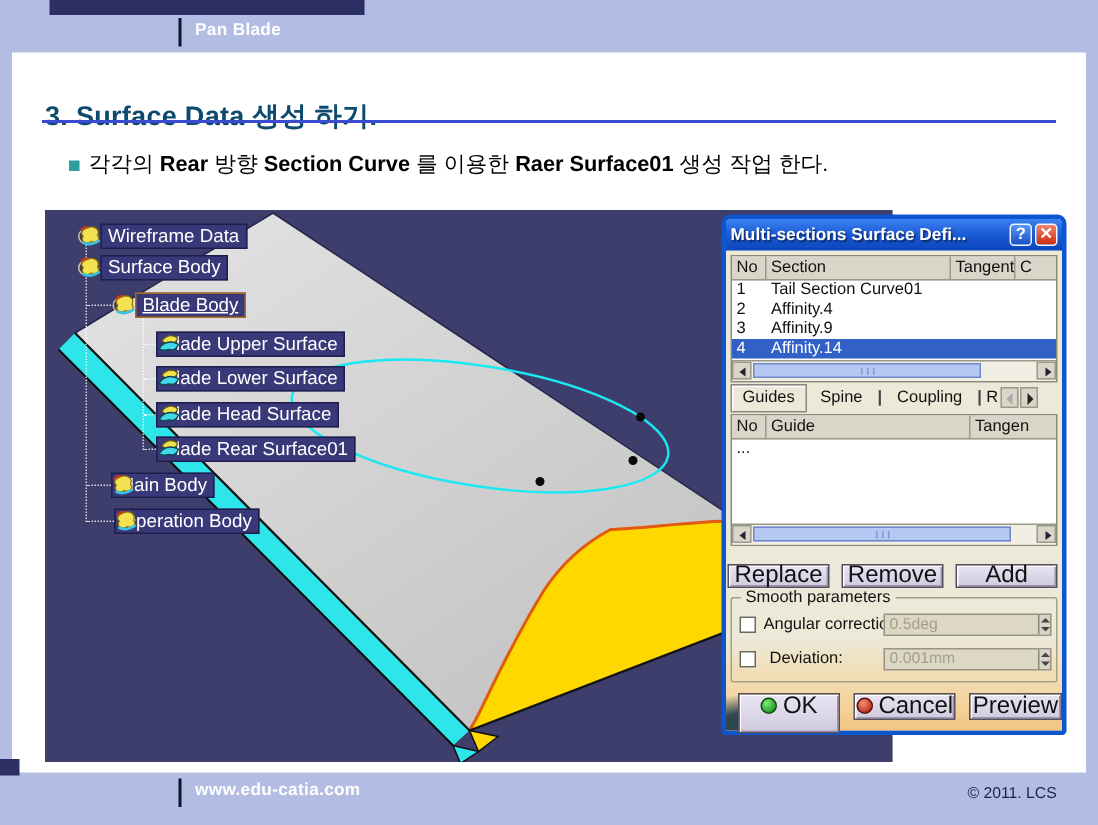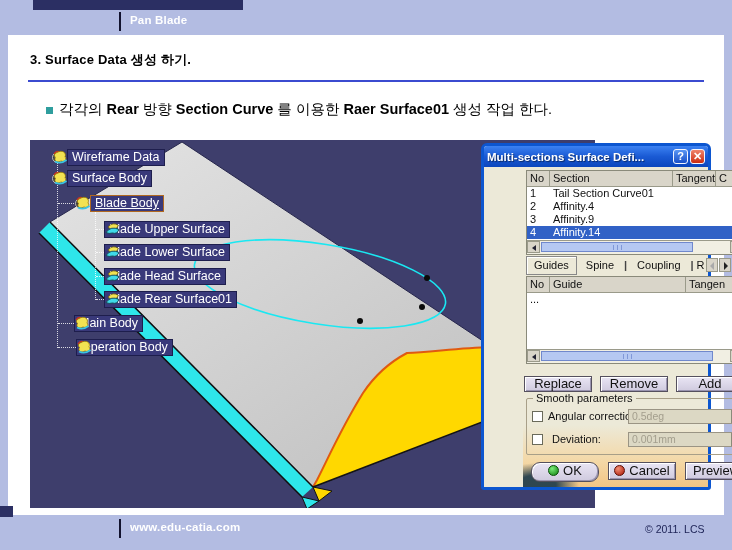--- a/index.html
+++ b/index.html
@@ -23,21 +23,21 @@
       radial-gradient(circle at 600px 15px,#a3ace9 0 7px, transparent 8px),
       radial-gradient(circle at 690px 9px, #8removed0,transparent 0),
       radial-gradient(circle at 688px 12px,#8e99e0 0 6px, transparent 7px),
       repeating-linear-gradient(90deg, rgba(28,36,108,.16) 0 2px, transparent 2px 6px),
       linear-gradient(90deg,#6570c4 0%,#7e89d6 40%,#8d98e2 72%,#98a2e8 100%);}
   .bar-sep{position:absolute;top:4px;width:2px;height:19px;background:#12122e;}
   .bar-label{position:absolute;top:6px;color:#ffffff;font-size:11.5px;font-weight:bold;letter-spacing:.2px;}
   .navy-accent{position:absolute;background:#2b2f63;}
 
   
-  .page-title{position:absolute;left:30px;top:51px;font-size:13px;font-weight:bold;color:#000000;letter-spacing:.2px;}
+  .page-title{position:absolute;left:30px;top:65px;font-size:18px;font-weight:bold;color:#0c4a6e;letter-spacing:.2px;}
   .title-rule{position:absolute;left:28px;top:80px;width:676px;height:2px;background:#3b4bd0;}
   .bullet-sq{position:absolute;left:46px;top:107px;width:7px;height:7px;background:#2f9e9e;}
   .bullet-line{position:absolute;left:59px;top:100px;font-size:14.5px;color:#000000;white-space:nowrap;}
   .bullet-line b{font-weight:bold;}
 
   
   .viewport{position:absolute;left:30px;top:140px;width:565px;height:368px;background:#3e3e6c;overflow:hidden;}
   .viewport svg{position:absolute;left:0;top:0;}
 
   
@@ -55,21 +55,21 @@
   
   .dlg{position:absolute;left:481px;top:143px;width:230px;height:347px;box-sizing:border-box;
        border:3px solid #0c56d0;border-radius:6px 6px 3px 3px;background:#ece9d8;z-index:20;}
   .dlg-title{height:21px;display:flex;align-items:center;padding:0 3px;border-radius:3px 3px 0 0;
        background:linear-gradient(180deg,#3c82f2 0%,#1a5ad4 50%,#0b46bd 100%);}
   .dlg-title-text{flex:1;color:#fff;font-size:11.5px;font-weight:bold;white-space:nowrap;overflow:hidden;text-shadow:1px 1px 1px rgba(0,0,0,.5);}
   .tbtn{width:15px;height:15px;margin-left:2px;border:1px solid #f4f6ff;border-radius:3px;color:#fff;
         font-size:11px;line-height:13px;text-align:center;font-weight:bold;box-sizing:border-box;}
   .tbtn.help{background:linear-gradient(180deg,#5a96f4,#1a50c8);}
   .tbtn.close{background:linear-gradient(180deg,#f0846c,#cc2c10);}
-  .dlg-body{position:relative;height:320px;font-size:11px;color:#111;margin-left:39px;}
+  .dlg-body{position:relative;height:320px;font-size:11px;color:#111;}
   .dlg-deco{position:absolute;left:0;right:0;bottom:0;height:62px;pointer-events:none;z-index:1;
      background:
        radial-gradient(ellipse 42px 22px at 14px 60px, rgba(36,64,78,.95) 0 45%, rgba(36,64,78,0) 100%),
        linear-gradient(180deg, rgba(236,233,216,0) 0%, rgba(248,206,138,.65) 60%, rgba(244,188,112,.8) 100%);}
 
   .panel{position:absolute;left:3px;width:218px;background:#fff;border:1px solid #8a8a7a;box-sizing:border-box;z-index:2;}
   .phead{display:flex;height:15px;background:#d9d5c9;border-bottom:1px solid #9a9a8a;align-items:center;}
   .phead .c{border-right:1px solid #9a9a8a;padding-left:3px;box-sizing:border-box;height:15px;line-height:14px;overflow:hidden;white-space:nowrap;}
   .prow{display:flex;height:13px;line-height:13px;white-space:nowrap;}
   .prow .c{padding-left:3px;box-sizing:border-box;overflow:hidden;}
@@ -88,21 +88,21 @@
   .tab{padding:2px 7px 3px 7px;}
   .tab.active{background:#ece9d8;border:1px solid #888;box-shadow:inset 1px 1px 0 #fff;font-weight:normal;margin-right:2px;}
   .tabsep{color:#444;padding:0 3px;font-weight:bold;}
   .tabscroll{width:12px;height:14px;background:#d9d5c9;border:1px solid #9a9a8a;box-sizing:border-box;position:relative;margin-left:1px;}
   .tabscroll:before{content:"";position:absolute;top:3px;border-top:4px solid transparent;border-bottom:4px solid transparent;}
   .tabscroll.l:before{left:3px;border-right:4px solid #aaa;}
   .tabscroll.r:before{left:4px;border-left:4px solid #222;}
 
   .act-row{position:absolute;left:1px;top:209px;width:221px;display:flex;gap:8px;z-index:2;}
   .cbtn{height:16px;background:linear-gradient(180deg,#e9e5f4,#cfcade);border:1px solid #55505e;
-        box-shadow:inset 1px 1px 0 #fff, inset -1px -1px 0 #9a94b0;font-size:13px;line-height:14px;
+        box-shadow:inset 1px 1px 0 #fff, inset -1px -1px 0 #9a94b0;font-size:16px;line-height:14px;
         text-align:center;color:#111;box-sizing:border-box;font-family:"Liberation Sans",sans-serif;}
   .fieldset{position:absolute;left:3px;top:231px;width:218px;height:57px;border:1px solid #a89f88;border-radius:2px;box-sizing:border-box;z-index:2;}
   .legend{position:absolute;top:-7px;left:6px;background:#ece9d8;padding:0 3px;font-size:11px;}
   .chk{position:absolute;width:11px;height:11px;background:#fff;border:1px solid #6a6a5a;box-sizing:border-box;}
   .flabel{position:absolute;font-size:11px;}
   .dinput{position:absolute;width:112px;height:15px;background:#dcd8c4;border:1px solid #9a9484;box-sizing:border-box;
           color:#a39e8d;font-size:10.5px;line-height:13px;padding-left:3px;overflow:hidden;}
   .spin{position:absolute;right:0;top:0;width:7px;height:13px;background:#d9d5c9;border-left:1px solid #8a8a7a;}
   .spin:before,.spin:after{content:"";position:absolute;left:1px;border-left:3px solid transparent;border-right:3px solid transparent;}
   .spin:before{top:2px;border-bottom:3px solid #444;}
@@ -337,21 +337,21 @@
         </div>
         <div class="chk" style="left:5px;top:35px;"></div>
         <div class="flabel" style="left:25px;top:34px;">Deviation:</div>
         <div class="dinput" style="left:101px;top:33px;">
           <span>0.001mm</span>
           <span class="spin"></span>
         </div>
       </div>
 
       <div class="dlg-foot">
-        <div class="cbtn" style="width:68px;height:20px;line-height:16px;border-radius:9px;"><span class="ball ok"></span><span>OK</span></div>
+        <div class="cbtn" style="width:68px;height:27px;line-height:16px;"><span class="ball ok"></span><span>OK</span></div>
         <div class="cbtn" style="width:68px;height:18px;line-height:16px;"><span class="ball cancel"></span><span>Cancel</span></div>
         <div class="cbtn" style="width:62px;height:18px;line-height:16px;"><span>Preview</span></div>
       </div>
     </div>
   </div>
 
   <div class="navy-accent" style="left:0;top:506px;width:13px;height:11px;"></div>
   <div class="deco-bar" style="top:515px;">
     <div class="bar-sep" style="left:111px;"></div>
     <div class="bar-label" style="left:122px;">www.edu-catia.com</div>

